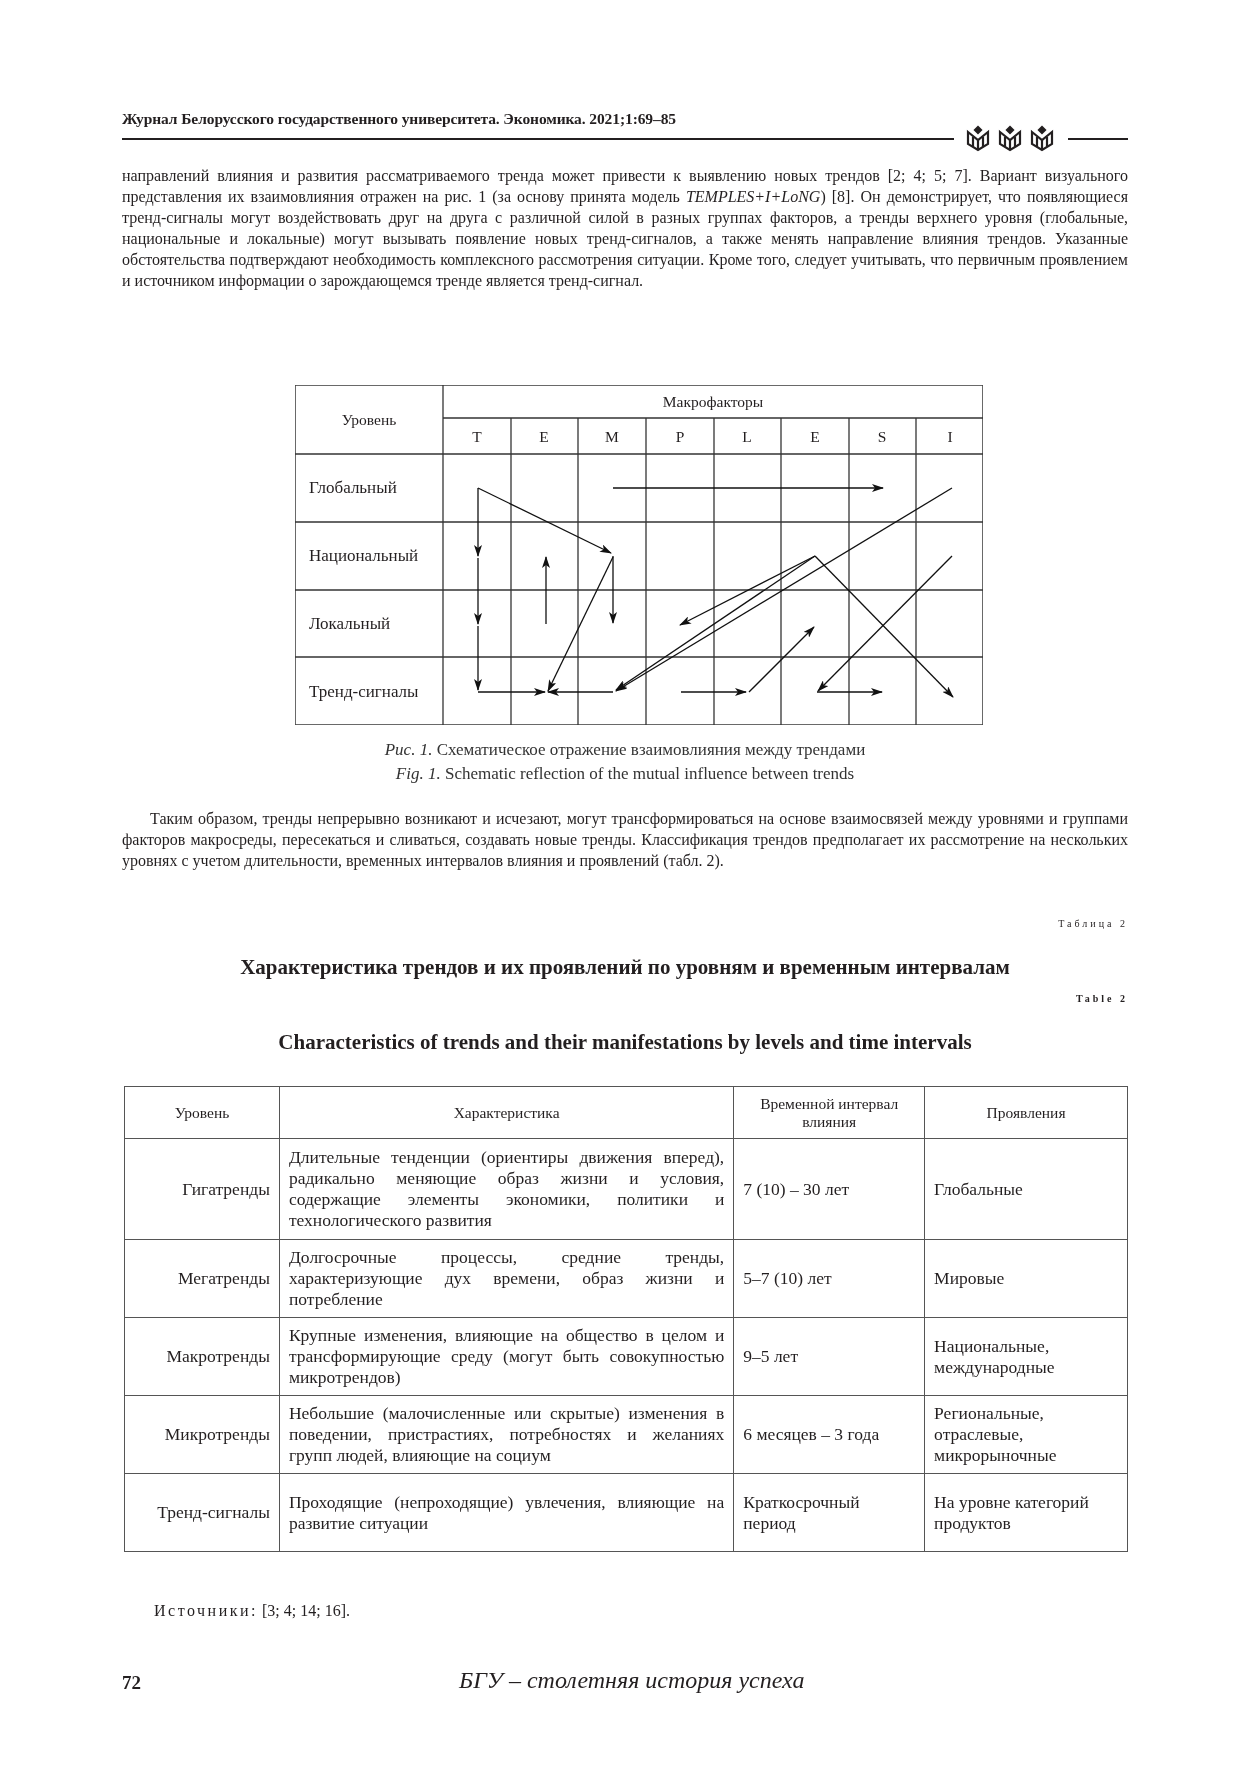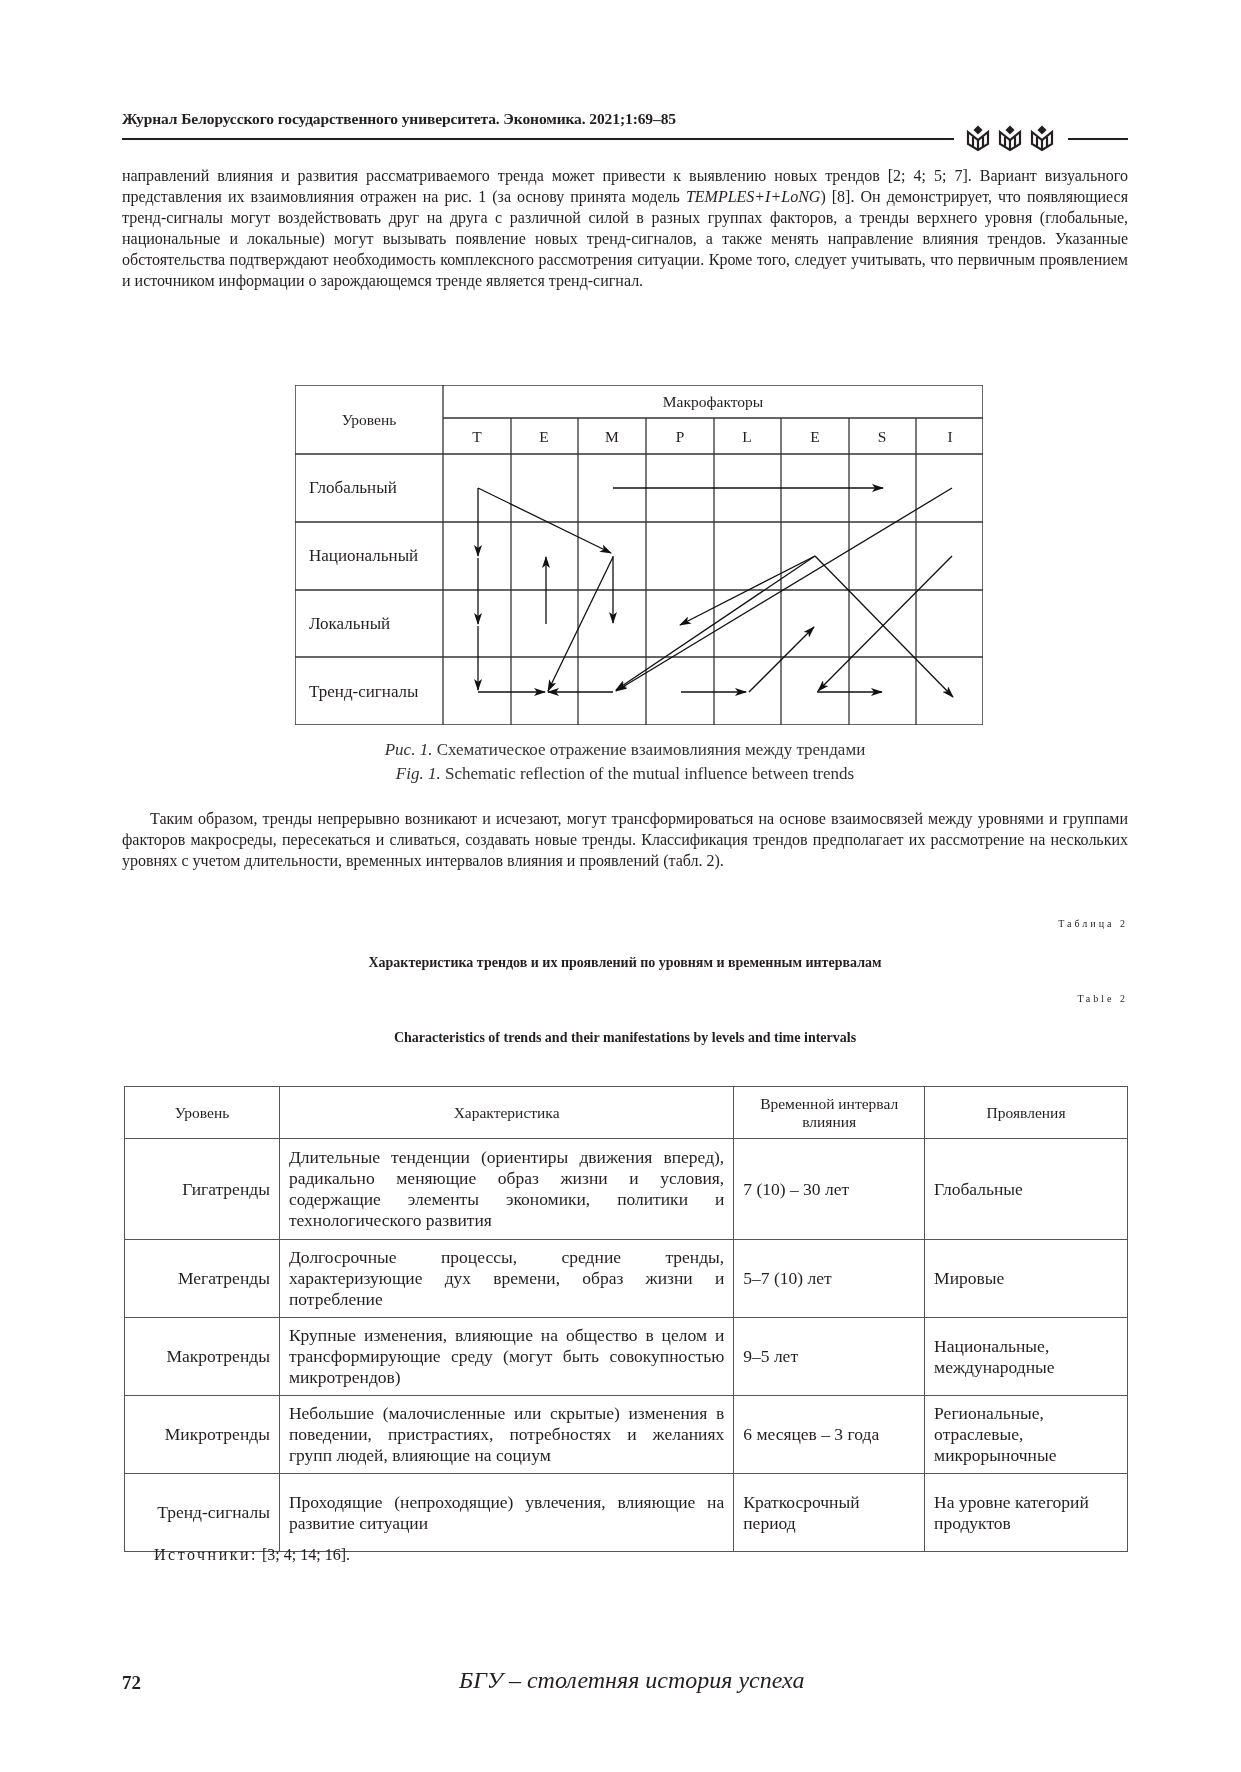--- a/index.html
+++ b/index.html
@@ -11,27 +11,27 @@
   .head-logo { left:964px; top:124px; width:96px; height:28px; }
   .head-rule-right { left:1068px; top:138px; width:60px; height:2px; background:#231f20; }
   .para { left:122px; width:1006px; font-size:16px; line-height:21px; text-align:justify; }
   .para p { margin:0; }
   .para .indent { text-indent:28px; }
   .para i { font-style:italic; }
   .fig { left:295px; top:385px; width:688px; height:340px; }
   .caption { left:122px; width:1006px; text-align:center; font-size:17px; line-height:24px; color:#333; }
   .caption i { font-style:italic; }
   .table-label { right:113px; font-size:10px; letter-spacing:3px; }
-  .table-title { left:122px; width:1006px; text-align:center; font-weight:bold; font-size:14px; }
+  .table-title { left:122px; width:1006px; text-align:center; font-weight:bold; font-size:21px; }
   table.main { position:absolute; left:124px; top:1086px; width:1004px; border-collapse:collapse; font-size:17.5px; line-height:21px; }
   table.main th, table.main td { border:1.5px solid #555; padding:3px 9px; vertical-align:middle; }
   table.main th { font-weight:normal; font-size:15.5px; line-height:18px; text-align:center; height:45px; }
   table.main td.lvl { text-align:right; }
   table.main td.char { text-align:justify; }
-  .sources { left:154px; top:1546px; font-size:16px; }
+  .sources { left:154px; top:1602px; font-size:16px; }
   .sources .sp { letter-spacing:2.5px; }
   .page-num { left:122px; top:1672px; font-weight:bold; font-size:19px;font-family:Liberation Serif, serif; }
   .slogan { left:455px; top:1658px; width:360px; height:46px; }
 </style>
 </head>
 <body>
 
 <div class="abs running-head">Журнал Белорусского государственного университета. Экономика. 2021;1:69–85</div>
 <div class="abs head-rule-left"></div>
 <svg class="abs head-logo" viewBox="0 0 96 28">
@@ -143,21 +143,21 @@
 
 <div class="abs caption" style="top:738px;"><i>Рис. 1.</i><span> Схематическое отражение взаимовлияния между трендами</span></div>
 <div class="abs caption" style="top:762px;"><i>Fig. 1.</i><span> Schematic reflection of the mutual influence between trends</span></div>
 
 <div class="abs para" style="top:808px;">
   <p class="indent">Таким образом, тренды непрерывно возникают и исчезают, могут трансформироваться на основе взаимосвязей между уровнями и группами факторов макросреды, пересекаться и сливаться, создавать новые тренды. Классификация трендов предполагает их рассмотрение на нескольких уровнях с учетом длительности, временных интервалов влияния и проявлений (табл. 2).</p>
 </div>
 
 <div class="abs table-label" style="top:918px;">Таблица 2</div>
 <div class="abs table-title" style="top:955px;">Характеристика трендов и их проявлений по уровням и временным интервалам</div>
-<div class="abs table-label" style="top:993px;">Table 2</div>
+<div class="abs table-label" style="top:993px;font-weight:bold;">Table 2</div>
 <div class="abs table-title" style="top:1030px;">Characteristics of trends and their manifestations by levels and time intervals</div>
 
 <table class="main">
   <colgroup>
     <col style="width:155px">
       <col style="width:455px">
       <col style="width:191px">
       <col style="width:203px">
   </colgroup>
   <thead>

